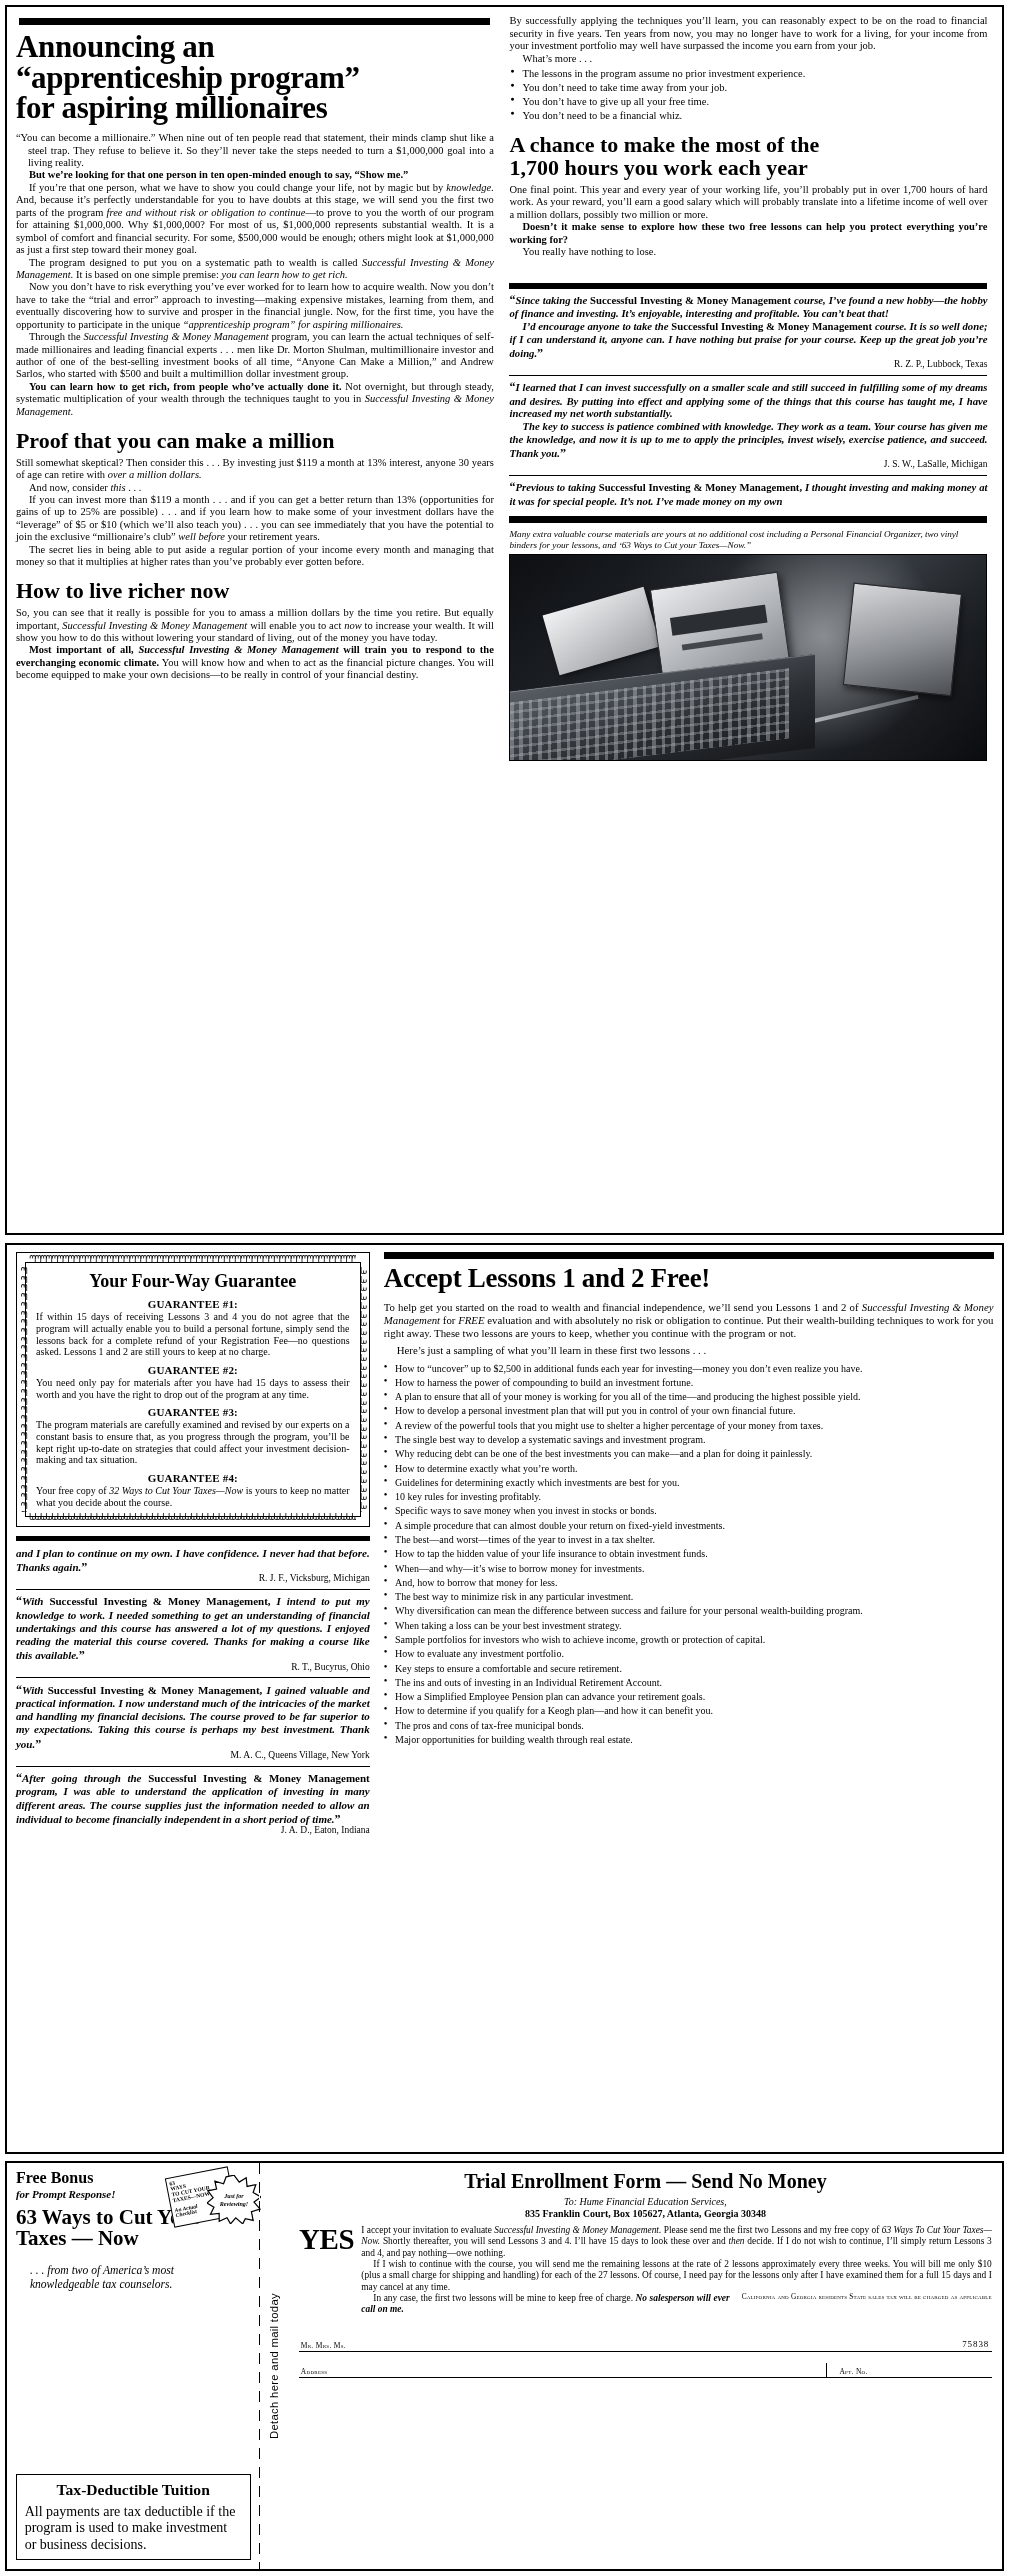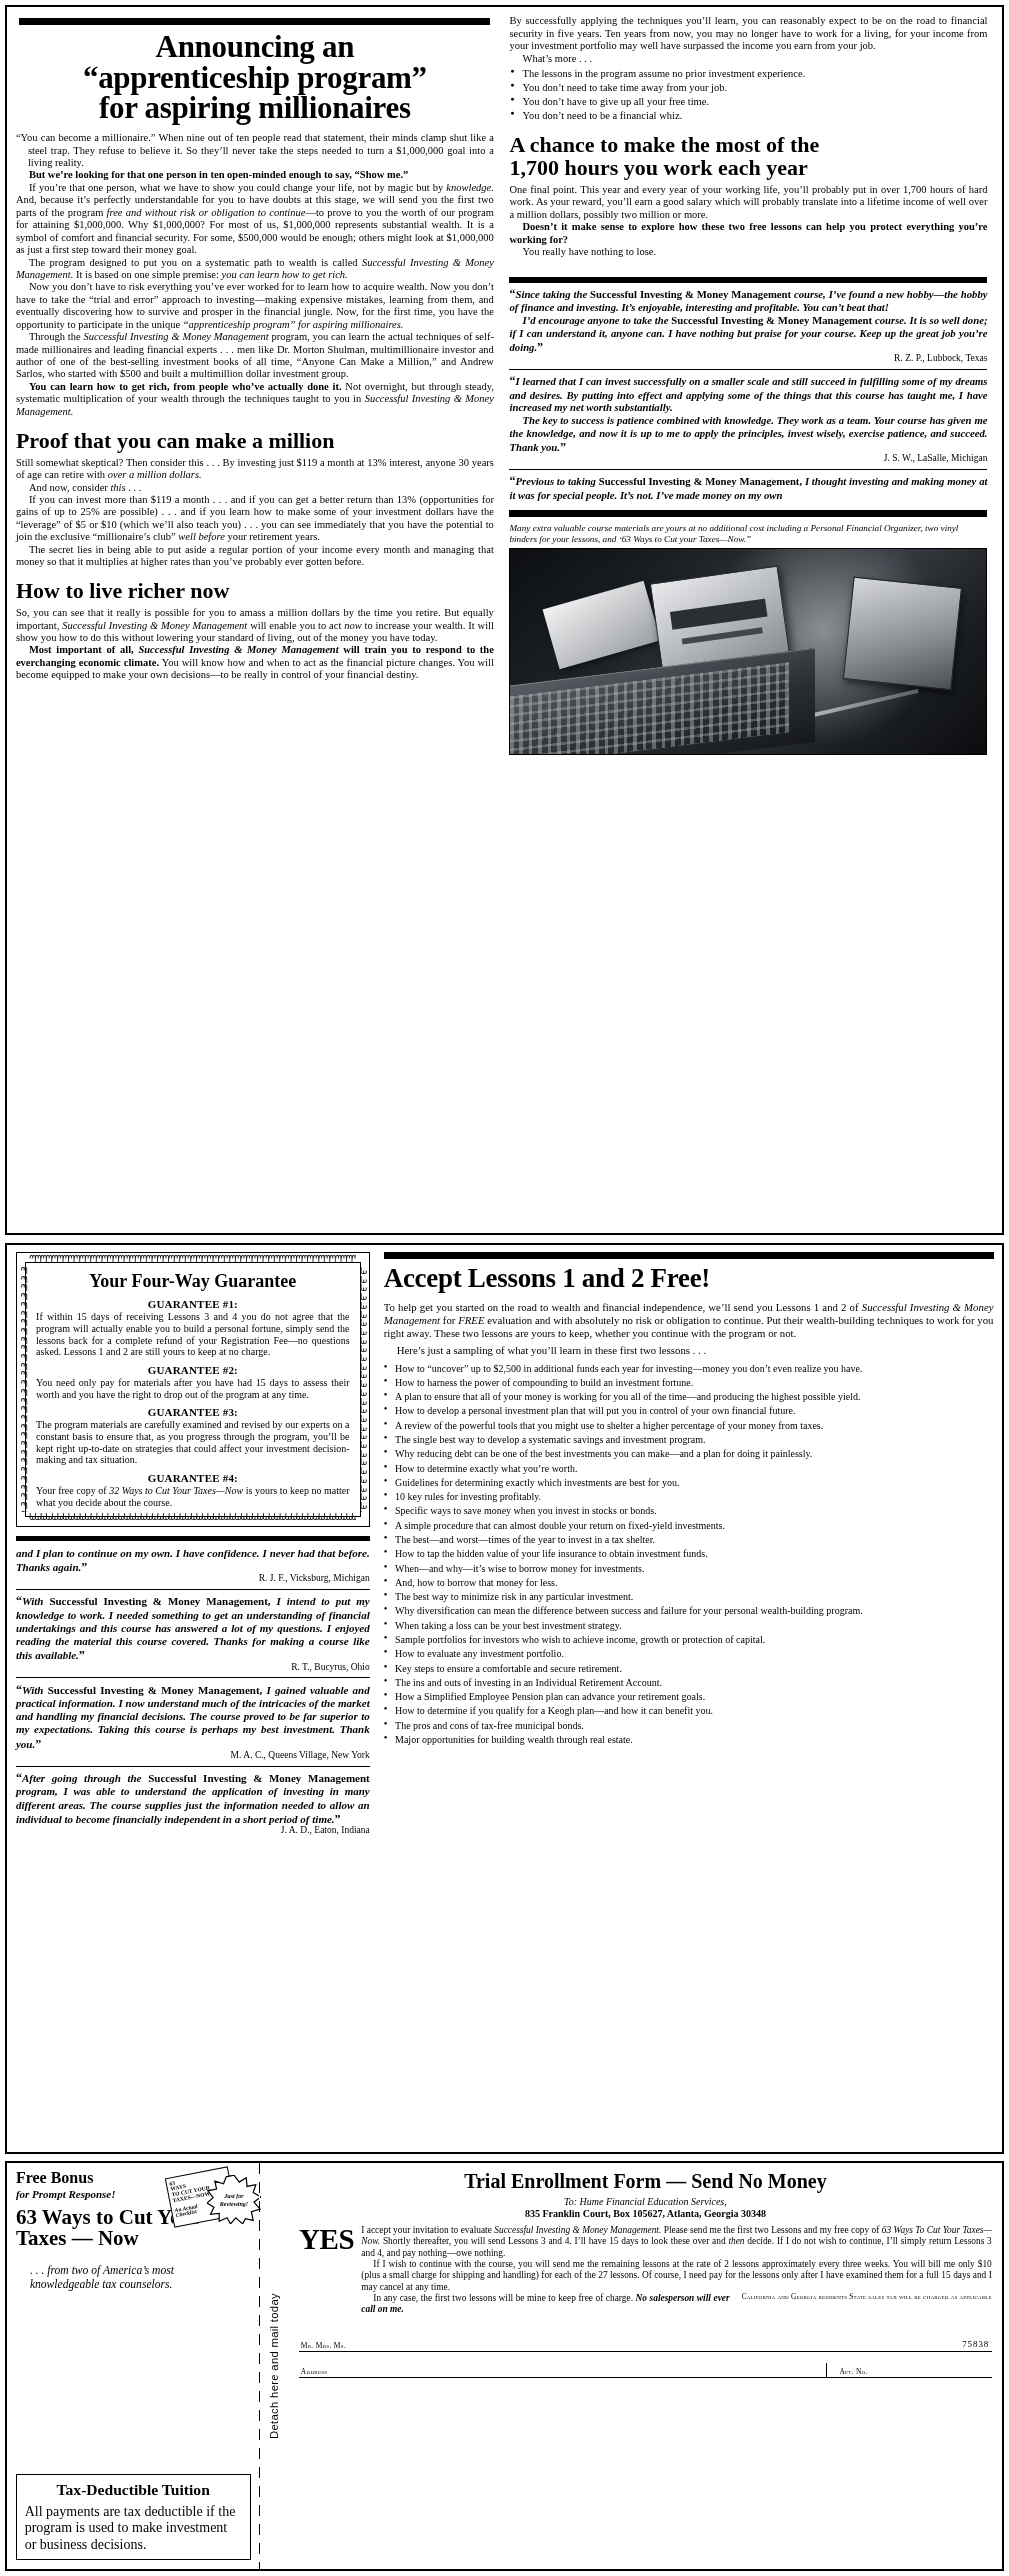--- a/index.html
+++ b/index.html
@@ -23,21 +23,21 @@
     position:absolute; left:5.2px; top:5.2px; width:999px; height:1230px;
     border:2.6px solid #000;
     padding:5.2px 8.7px 0 8.7px;
   }
   #panel-top-inner { display:flex; gap:15.6px; height:100%; }
   .col { width:478px; }
 
   .headline-rule { height:7.8px; background:#000; margin:5.2px 3.5px 7px 3.5px; }
   h1.headline {
     font-size:31px; line-height:0.98; font-weight:bold;
-    text-align:center; margin:0 0 8.7px 0; letter-spacing:-0.3px;
+    text-align:left; margin:0 0 8.7px 0; letter-spacing:-0.3px;
   }
   h2.subhead {
     font-size:22px; line-height:1.04; font-weight:bold;
     margin:11.3px 0 4.3px 0;
   }
   p.body {
     font-size:10.5px; line-height:1.185; margin:0;
     text-align:justify;
   }
   p.body + p.body { text-indent:13px; }
@@ -47,21 +47,21 @@
   ul.dots { list-style:none; margin:2.6px 0 0 0; padding:0; }
   ul.dots li {
     font-size:10.5px; line-height:1.185; margin:0 0 1.7px 0;
     padding-left:13px; position:relative;
   }
   ul.dots li:before {
     content:"\25CF"; position:absolute; left:0.9px; top:-0.9px; font-size:7px;
   }
 
   
-  .quote-stack { margin-top:18px; }
+  .quote-stack { margin-top:24px; }
   .qline-top { height:6px; background:#000; margin-bottom:4.3px; }
   .quote {
     font-size:10.7px; line-height:1.2; font-weight:bold; font-style:italic;
     margin:0; text-align:justify;
   }
   .quote .rom { font-style:normal; }
   .qmark { font-style:normal; font-size:12px; }
   .attrib {
     font-style:normal; font-weight:normal; font-size:9.5px;
     text-align:right; display:block; margin-top:-0.9px;

